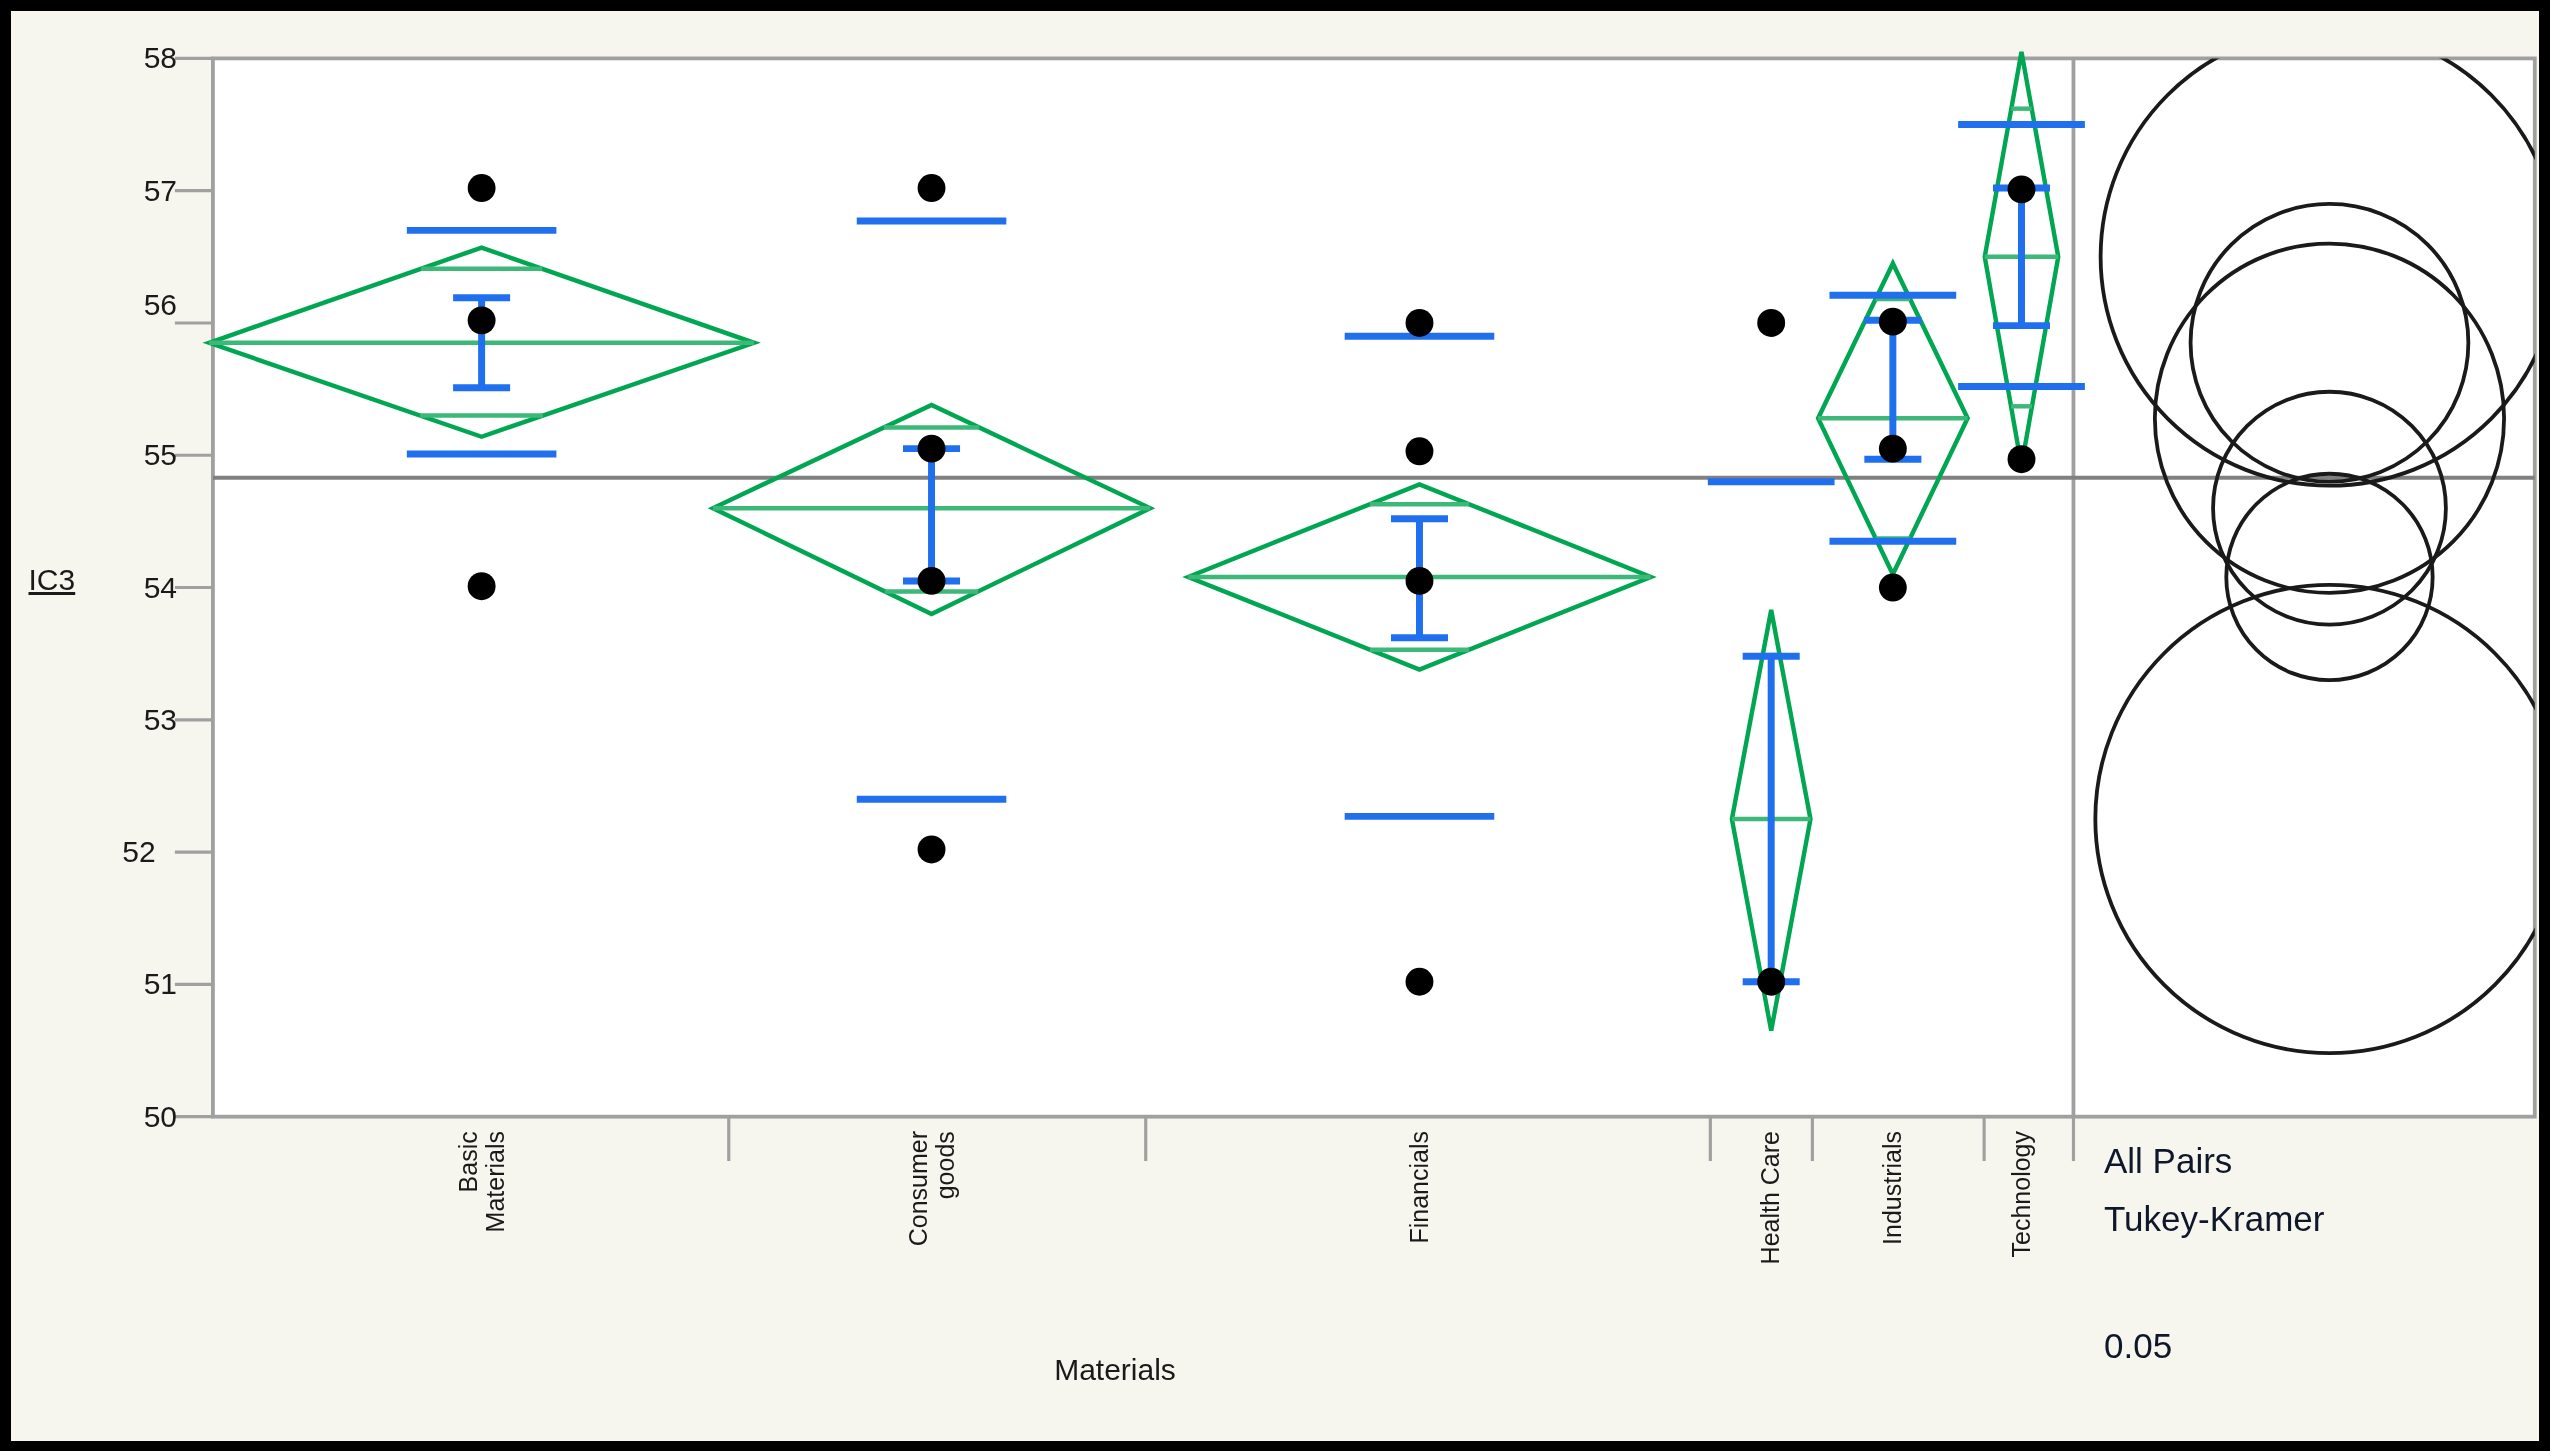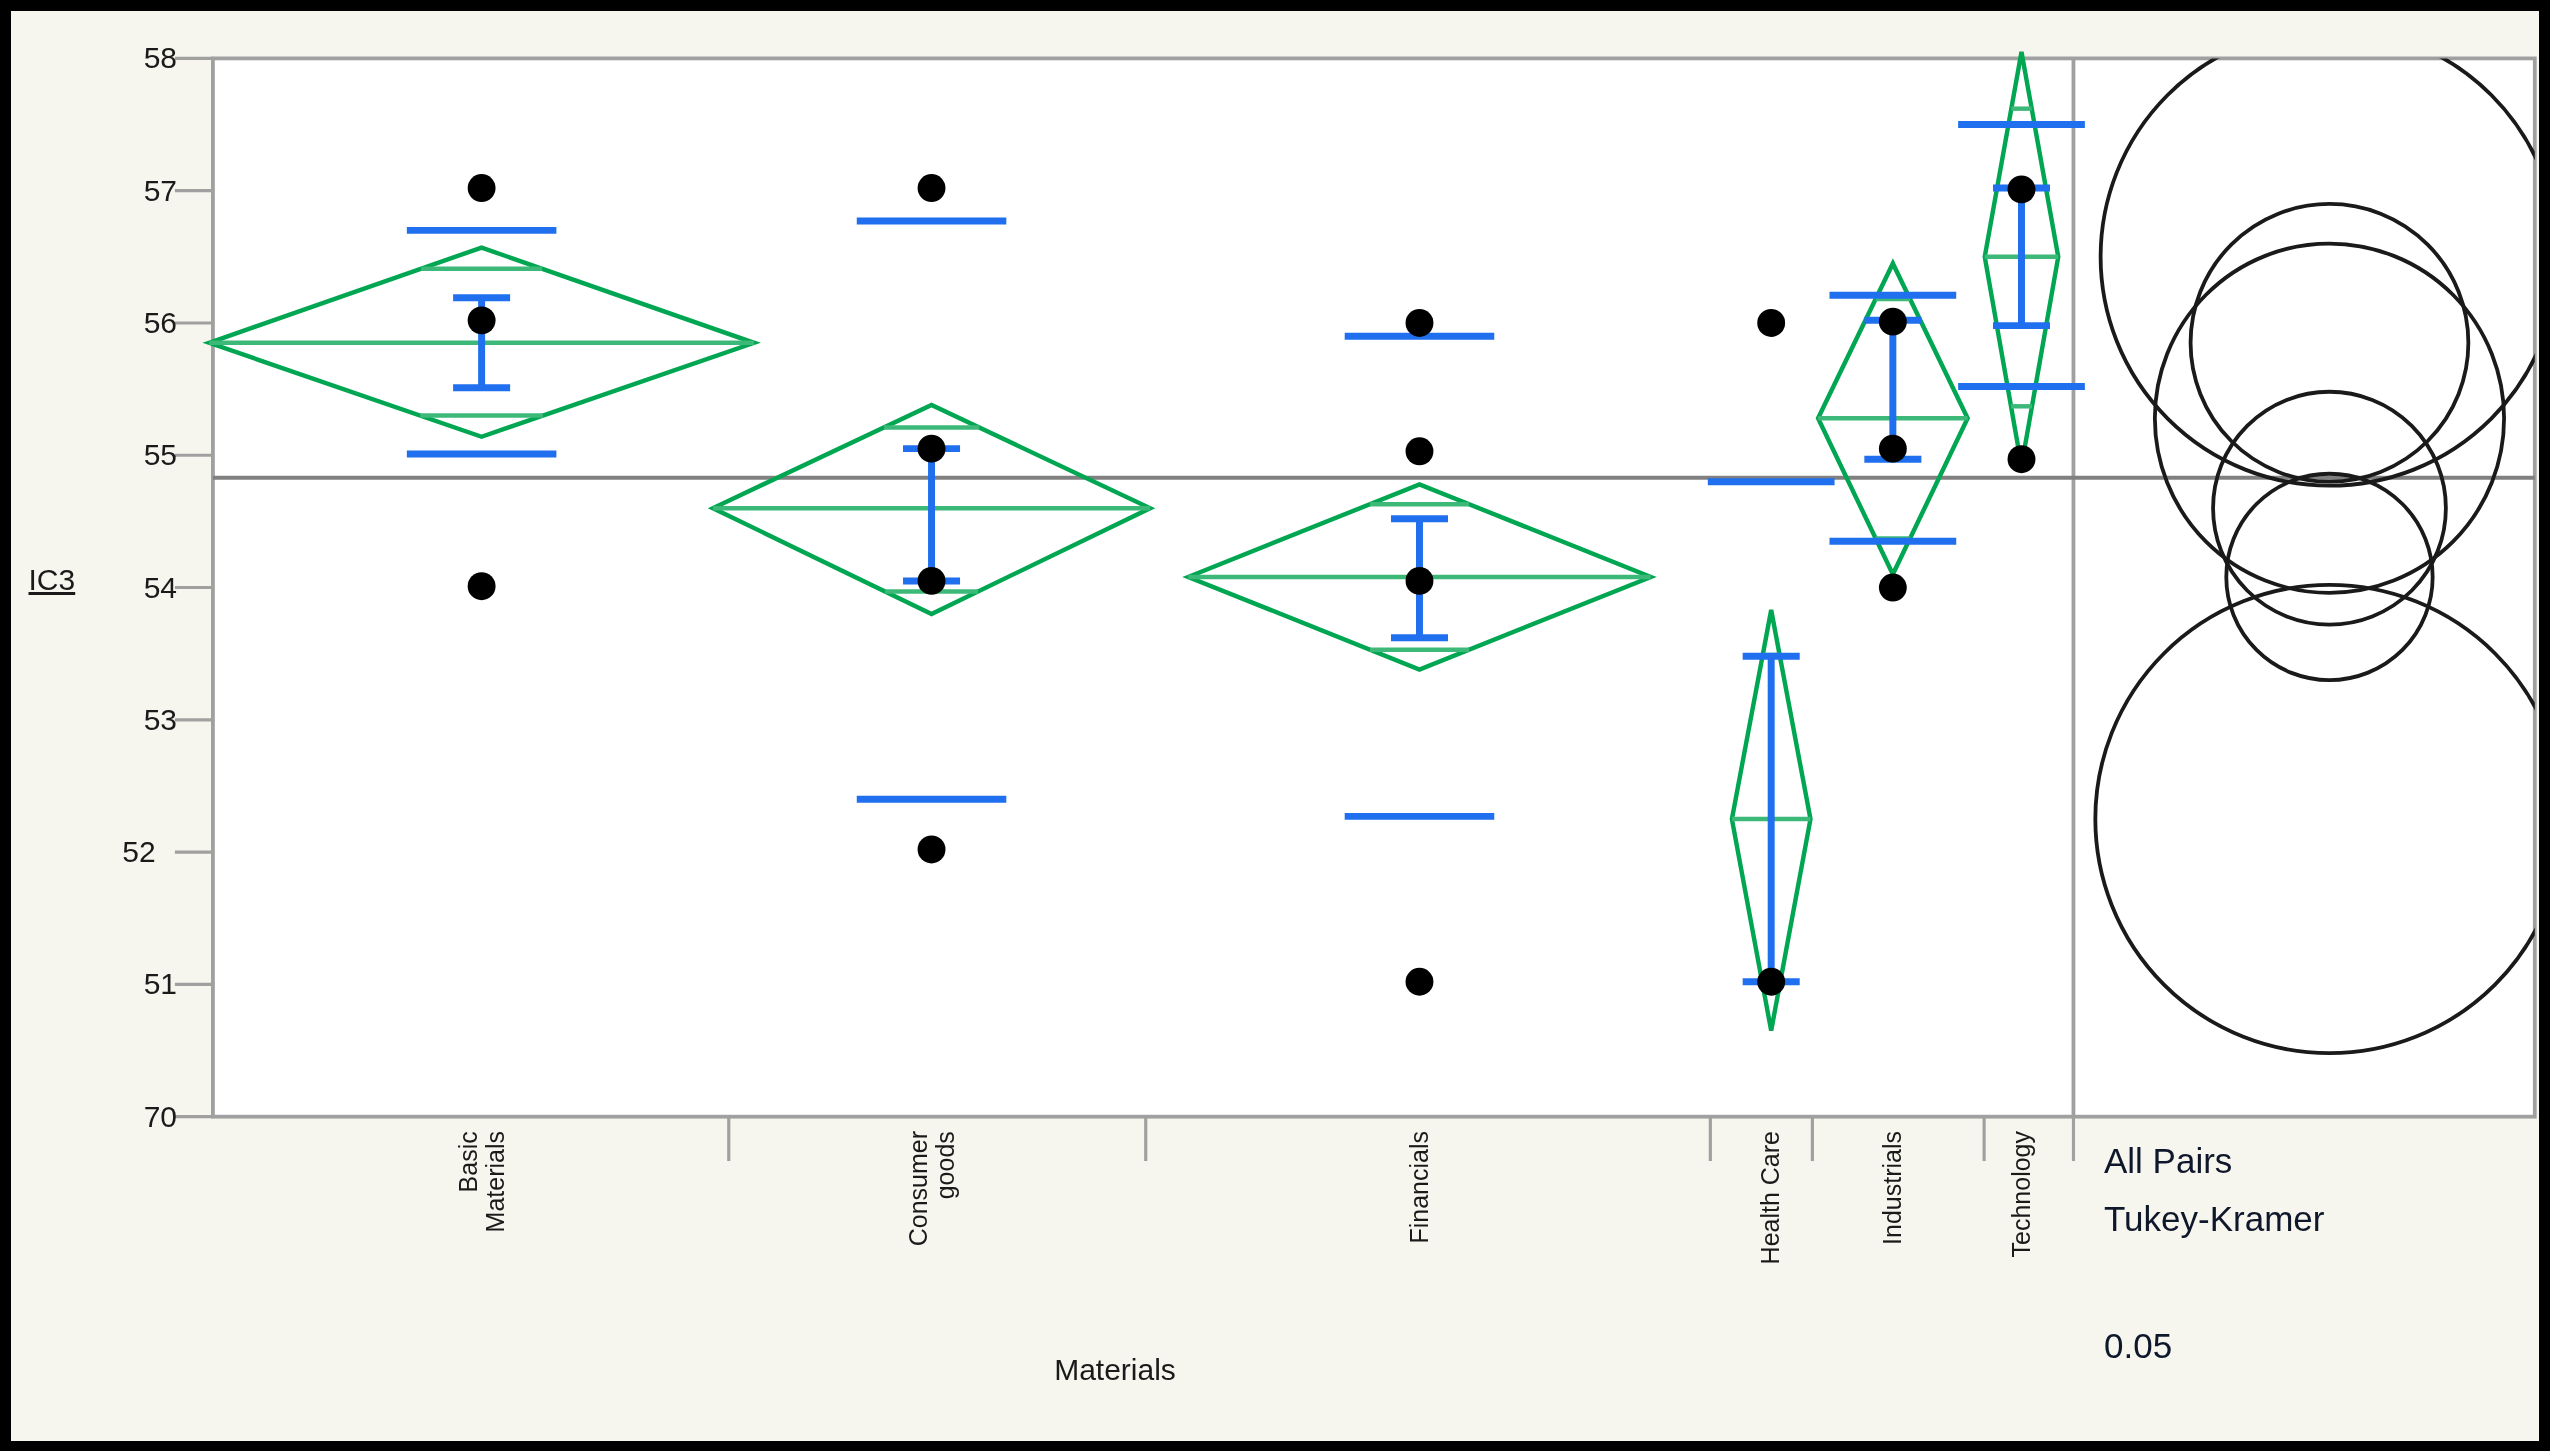--- a/index.html
+++ b/index.html
@@ -143,27 +143,27 @@
   </svg>
 
   <div id="y-axis-title" style="left: 28.5px; top: 580px; text-decoration: underline;">IC3</div>
   <div id="x-axis-title" style="left: 1115px; top: 1353px;">Materials</div>
 
   <div class="legend-line" style="left: 2104px; top: 1141px;">All Pairs</div>
   <div class="legend-line" style="left: 2104px; top: 1199px;">Tukey-Kramer</div>
   <div class="legend-line" style="left: 2104px; top: 1326px;">0.05</div>
 <div class="axis-tick-label" style="left: 101px; width: 76px; top: 58px;">58</div>
     <div class="axis-tick-label" style="left: 101px; width: 76px; top: 191px;">57</div>
-    <div class="axis-tick-label" style="left: 101px; width: 76px; top: 323px;">56</div>
+    <div class="axis-tick-label" style="left: 101px; width: 76px; top: 305px;">56</div>
     <div class="axis-tick-label" style="left: 101px; width: 76px; top: 455px;">55</div>
     <div class="axis-tick-label" style="left: 101px; width: 76px; top: 588px;">54</div>
     <div class="axis-tick-label" style="left: 101px; width: 76px; top: 720px;">53</div>
     <div class="axis-tick-label" style="left: 101px; width: 76px; top: 852px; text-align: center;">52</div>
     <div class="axis-tick-label" style="left: 101px; width: 76px; top: 984px;">51</div>
-    <div class="axis-tick-label" style="left: 101px; width: 76px; top: 1117px;">70</div>
+    <div class="axis-tick-label" style="left: 101px; width: 76px; top: 1117px;">50</div>
     <div class="x-cat-label" style="top: 1131px; white-space: pre; left: 455px;">Basic
 Materials</div>
     <div class="x-cat-label" style="top: 1131px; white-space: pre; left: 905px;">Consumer
 goods</div>
     <div class="x-cat-label" style="top: 1131px; white-space: pre; left: 1406px;">Financials</div>
     <div class="x-cat-label" style="top: 1131px; white-space: pre; left: 1757px;">Health Care</div>
     <div class="x-cat-label" style="top: 1131px; white-space: pre; left: 1879px;">Industrials</div>
     <div class="x-cat-label" style="top: 1131px; white-space: pre; left: 2008px;">Technology</div>
   </div>
 

